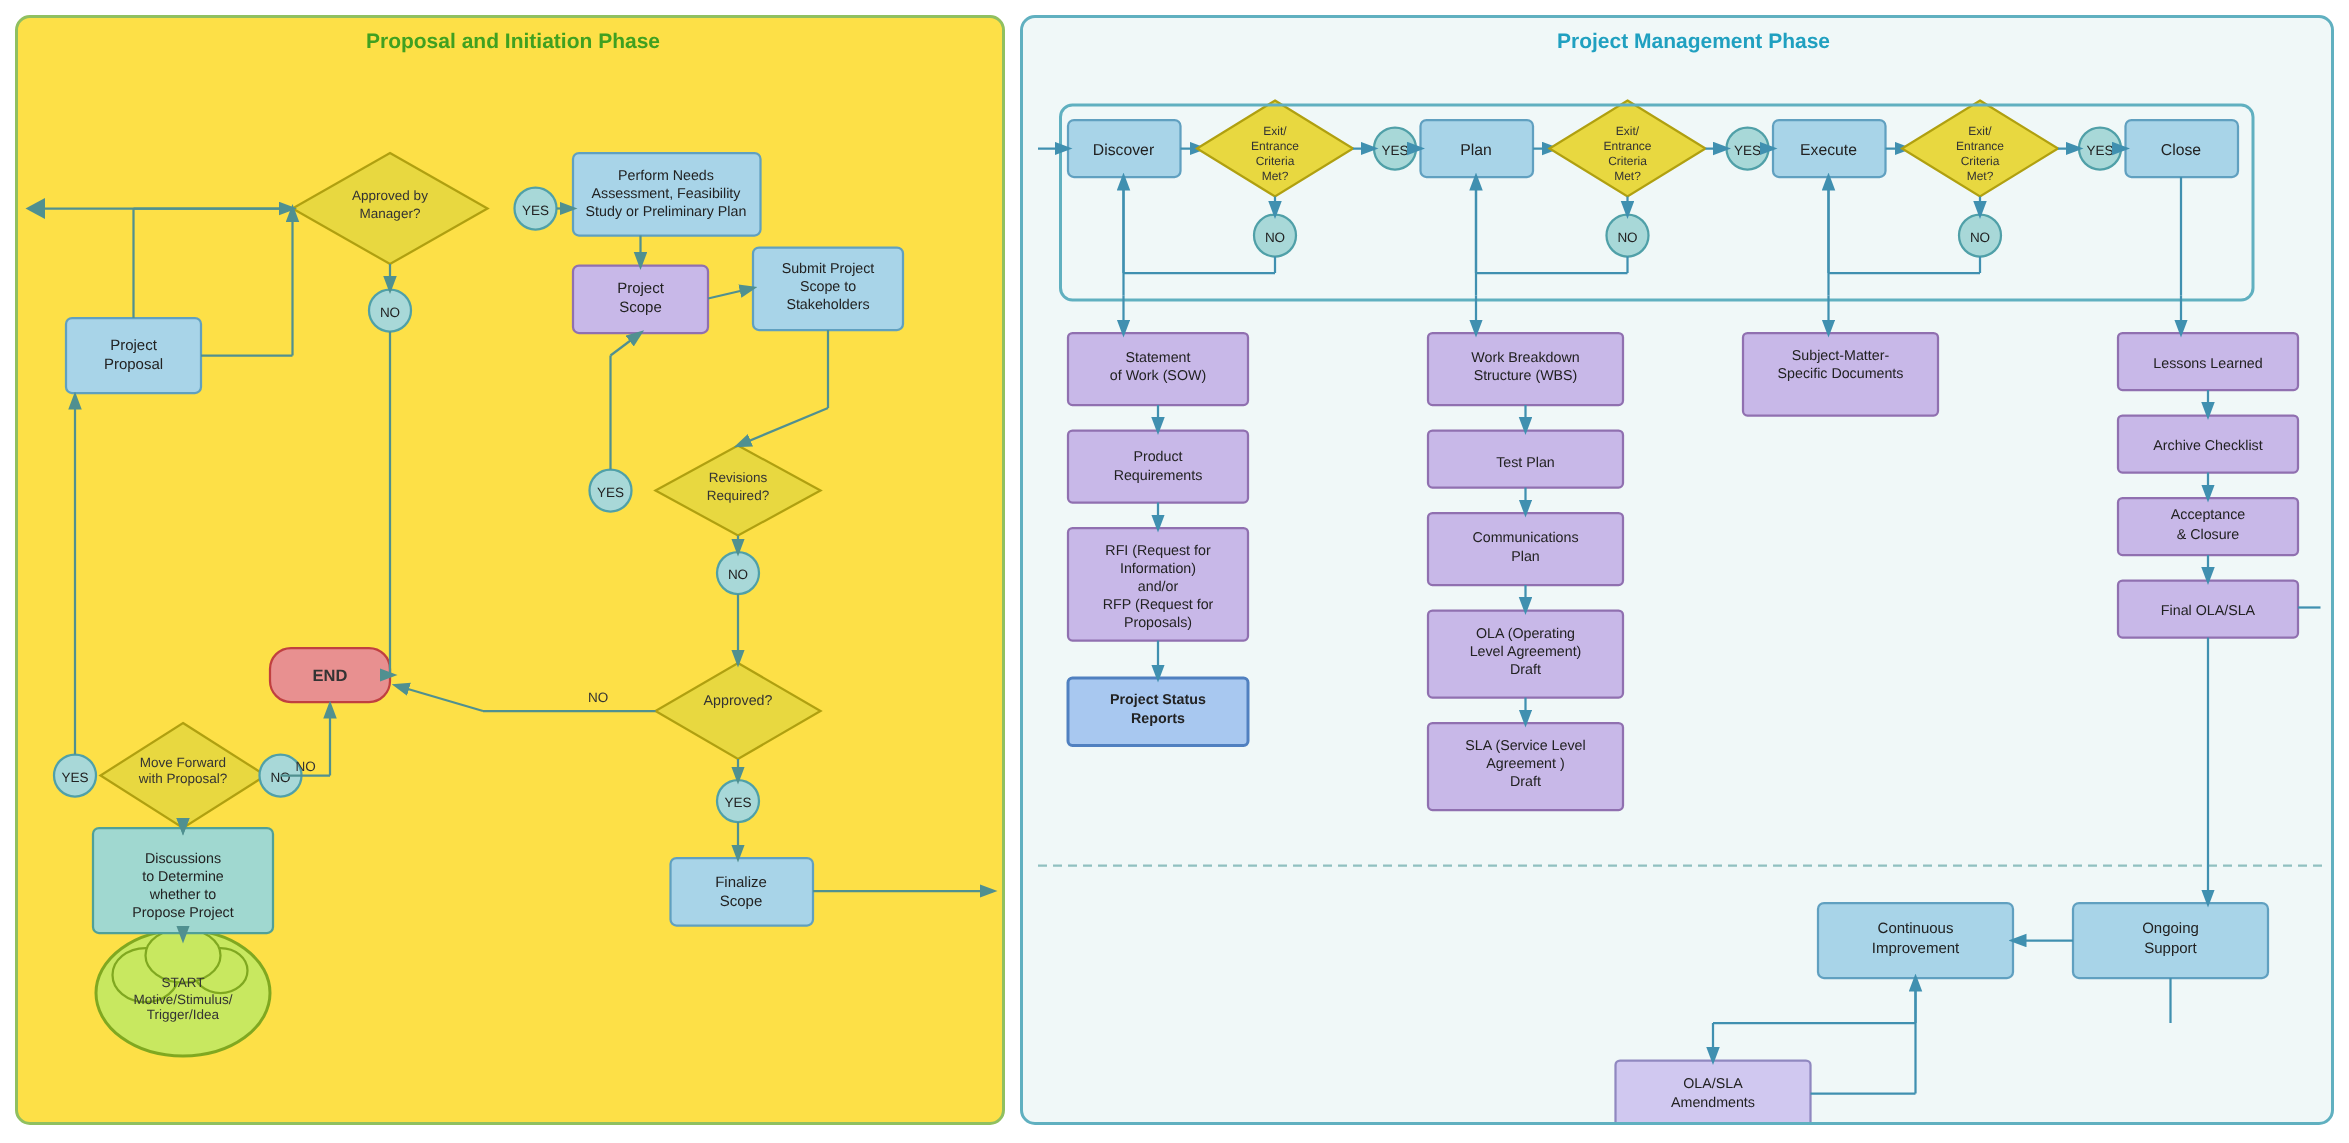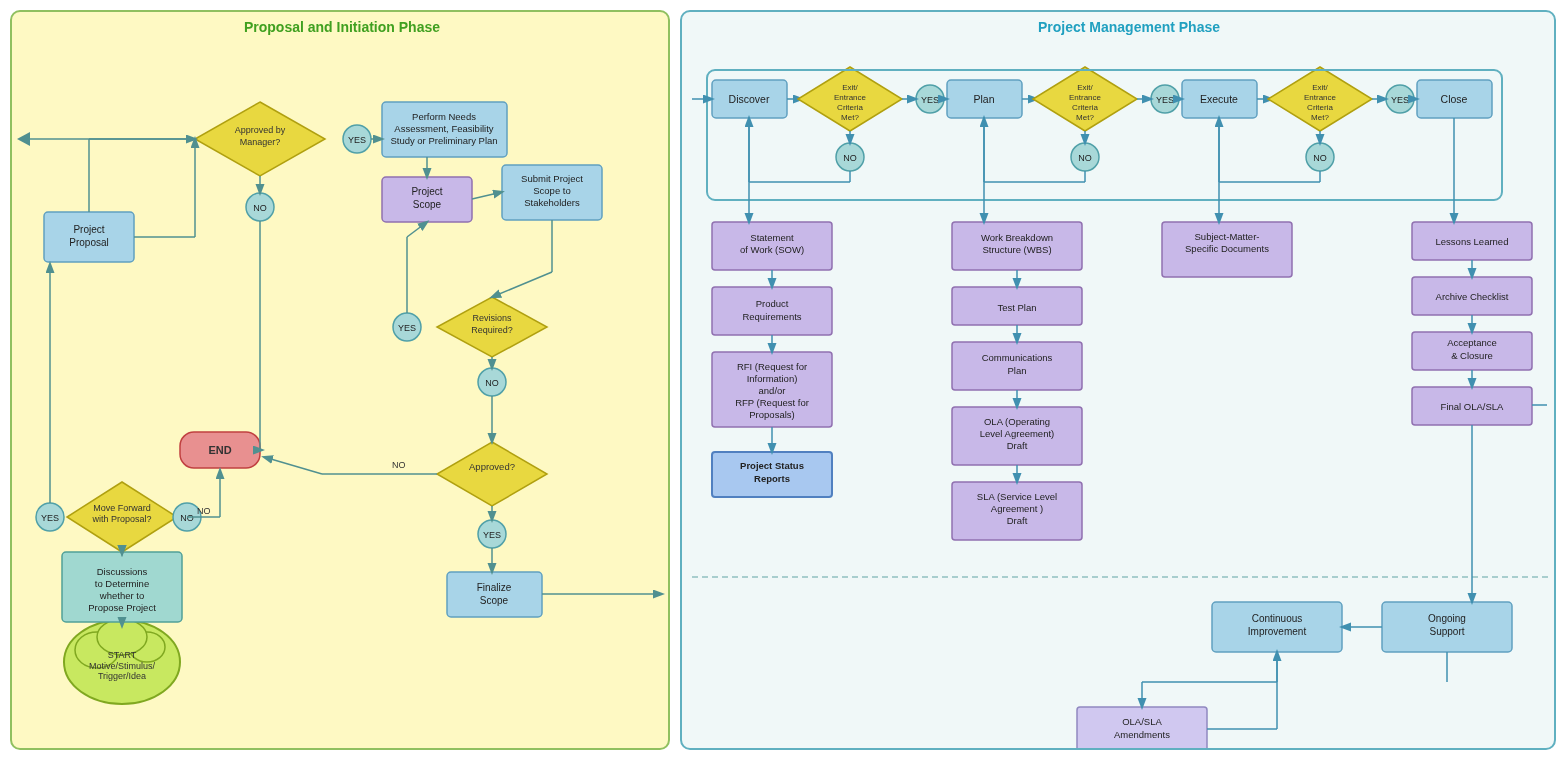--- a/index.html
+++ b/index.html
@@ -17,21 +17,21 @@
       display: flex;
       position: relative;
     }
     
     .left-panel {
       width: 660px;
       height: 740px;
       margin: 10px 5px 10px 10px;
       border: 2px solid #90c060;
       border-radius: 10px;
-      background: #fef9c3;
+      background: #fde047;
       position: relative;
     }
     
     .right-panel {
       flex: 1;
       height: 740px;
       margin: 10px 10px 10px 5px;
       border: 2px solid #60b0c0;
       border-radius: 10px;
       background: #f0f8f8;

